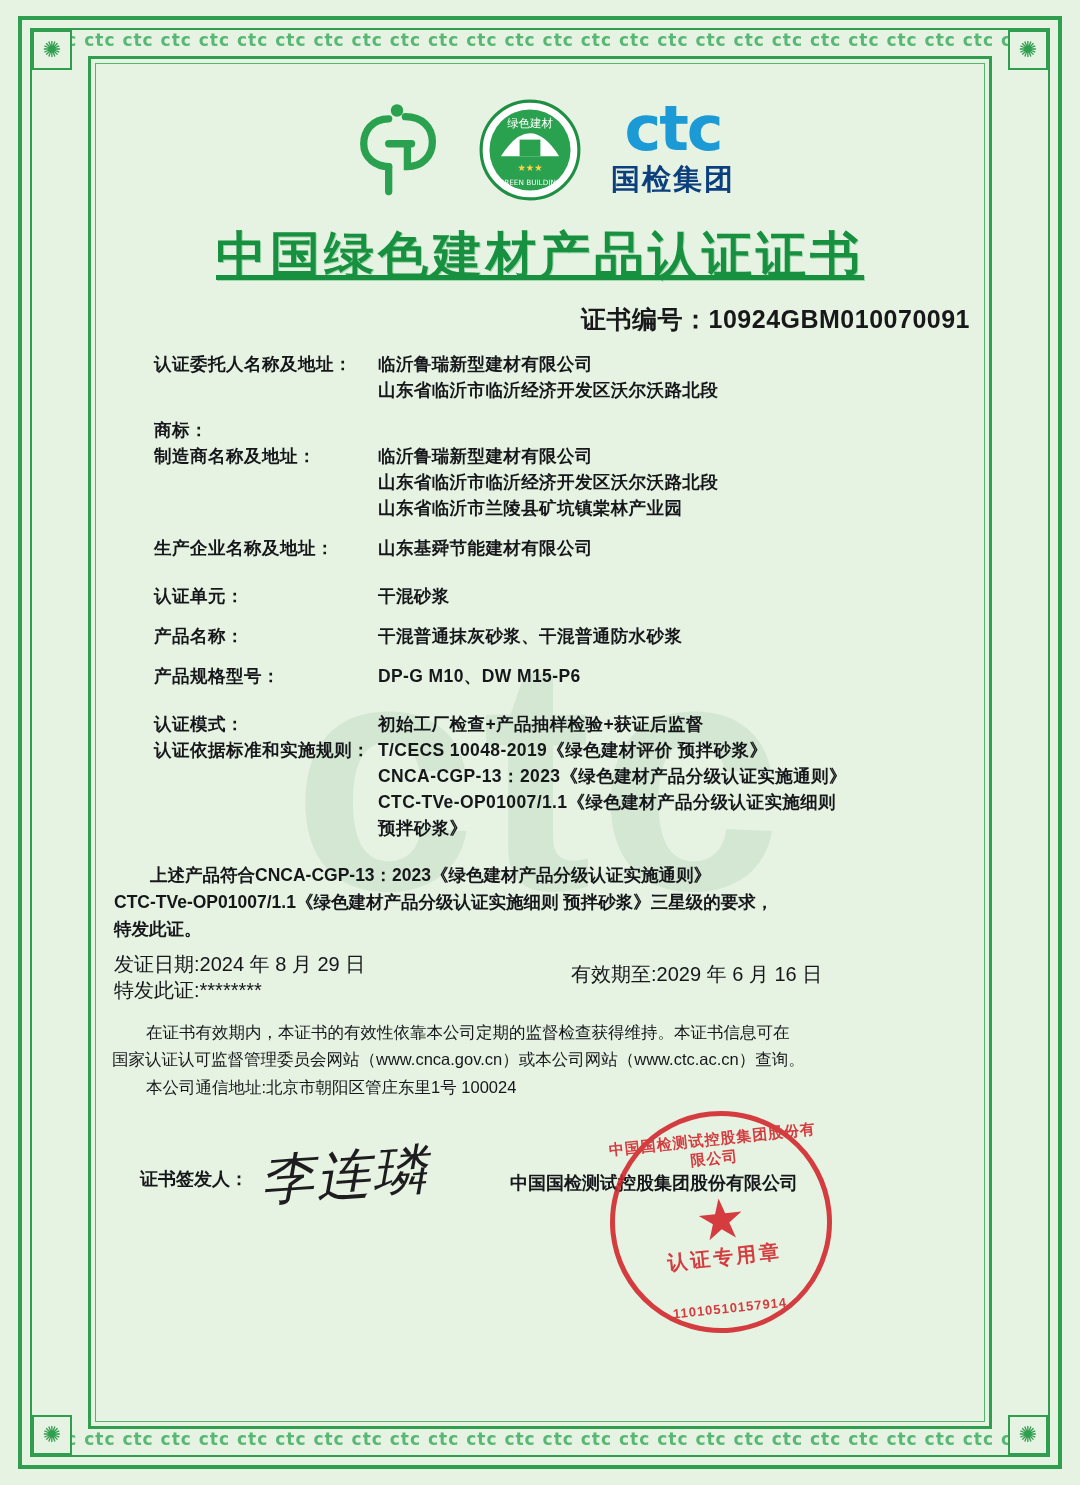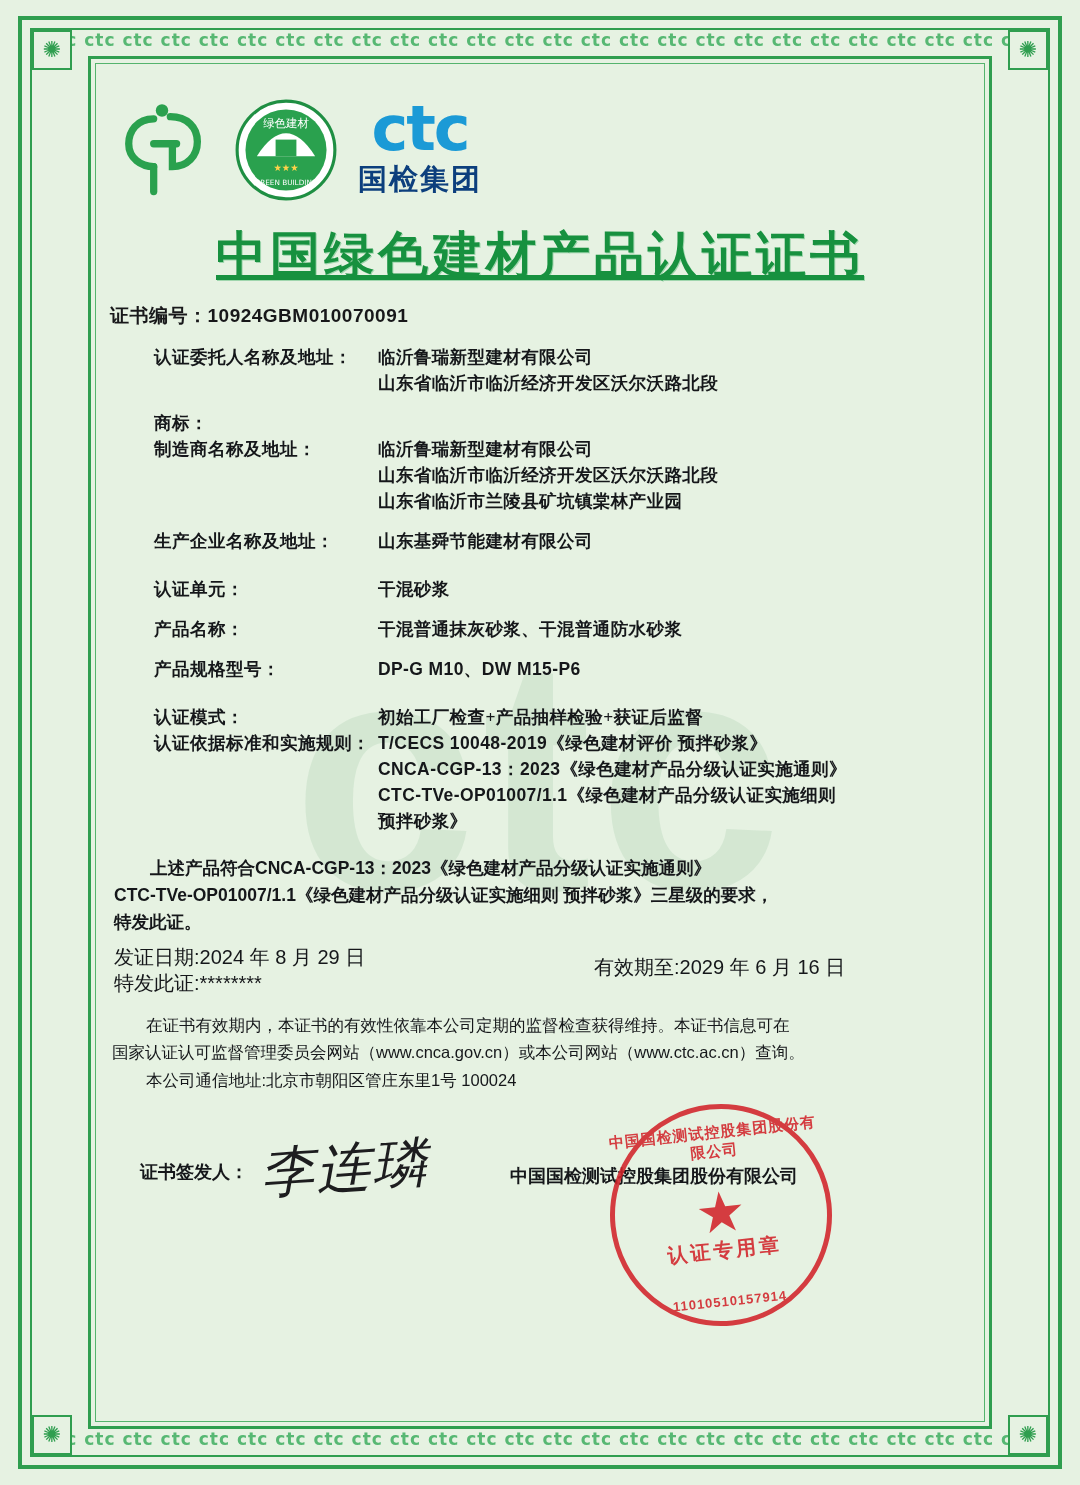--- a/index.html
+++ b/index.html
@@ -99,22 +99,22 @@
 
   
   .content {
     position: absolute;
     left: 110px; top: 70px; right: 110px; bottom: 70px;
   }
 
   .logos {
     display: flex;
     align-items: center;
-    justify-content: flex-start;
-    gap: 20px;
+    justify-content: center;
+    gap: 29px;
     margin-top: 22px;
     height: 116px;
   }
   .logo-gp { width: 104px; height: 104px; }
   .logo-gbm { width: 104px; height: 104px; }
   .logo-ctc { display: flex; flex-direction: column; align-items: center; }
   .ctc-word {
     font-family: "DejaVu Sans", sans-serif;
     font-size: 62px;
     font-weight: bold;
@@ -135,22 +135,22 @@
     font-size: 50px;
     font-weight: bold;
     color: #17913f;
     letter-spacing: 4px;
     margin-top: 14px;
     text-shadow: 1px 1px 0 #9fd6ad;
     text-decoration: underline;
   }
 
   .cert-no {
-    text-align: left;
-    font-size: 19px;
+    text-align: right;
+    font-size: 25px;
     font-weight: bold;
     color: #18181a;
     margin-top: 14px;
     letter-spacing: 0.5px;
   }
 
   .fields {
     margin-top: 16px;
     font-size: 17.5px;
     color: #15171a;
@@ -167,42 +167,42 @@
     padding-left: 44px;
     box-sizing: border-box;
     letter-spacing: 0.5px;
   }
   .fvalue {
     flex: 1;
     font-weight: bold;
     letter-spacing: 0.4px;
   }
   .frow.gap { margin-top: 16px; }
-  .frow.gap-lg { margin-top: 24px; font-family: Liberation Serif, serif; }
+  .frow.gap-lg { margin-top: 24px; }
 
   .para {
     margin-top: 22px;
     font-size: 17.5px;
     font-weight: bold;
     line-height: 1.55;
     color: #15171a;
     text-indent: 36px;
     padding: 0 4px;
   }
   .para .noindent { text-indent: 0; }
 
   .dates {
     margin-top: 8px;
     font-size: 20px;
     color: #15171a;
     position: relative;
     height: 54px;
   }
   .date-issue { position: absolute; left: 4px; top: 0; }
-  .date-valid { position: absolute; left: 484px; top: 10px; }
+  .date-valid { position: absolute; left: 461px; top: 10px; }
   .date-replace { position: absolute; left: 4px; top: 26px; }
 
   .notes {
     margin-top: 14px;
     font-size: 16.5px;
     line-height: 1.6;
     color: #15171a;
     padding: 0 2px;
   }
   .notes .p1 { text-indent: 34px; }

